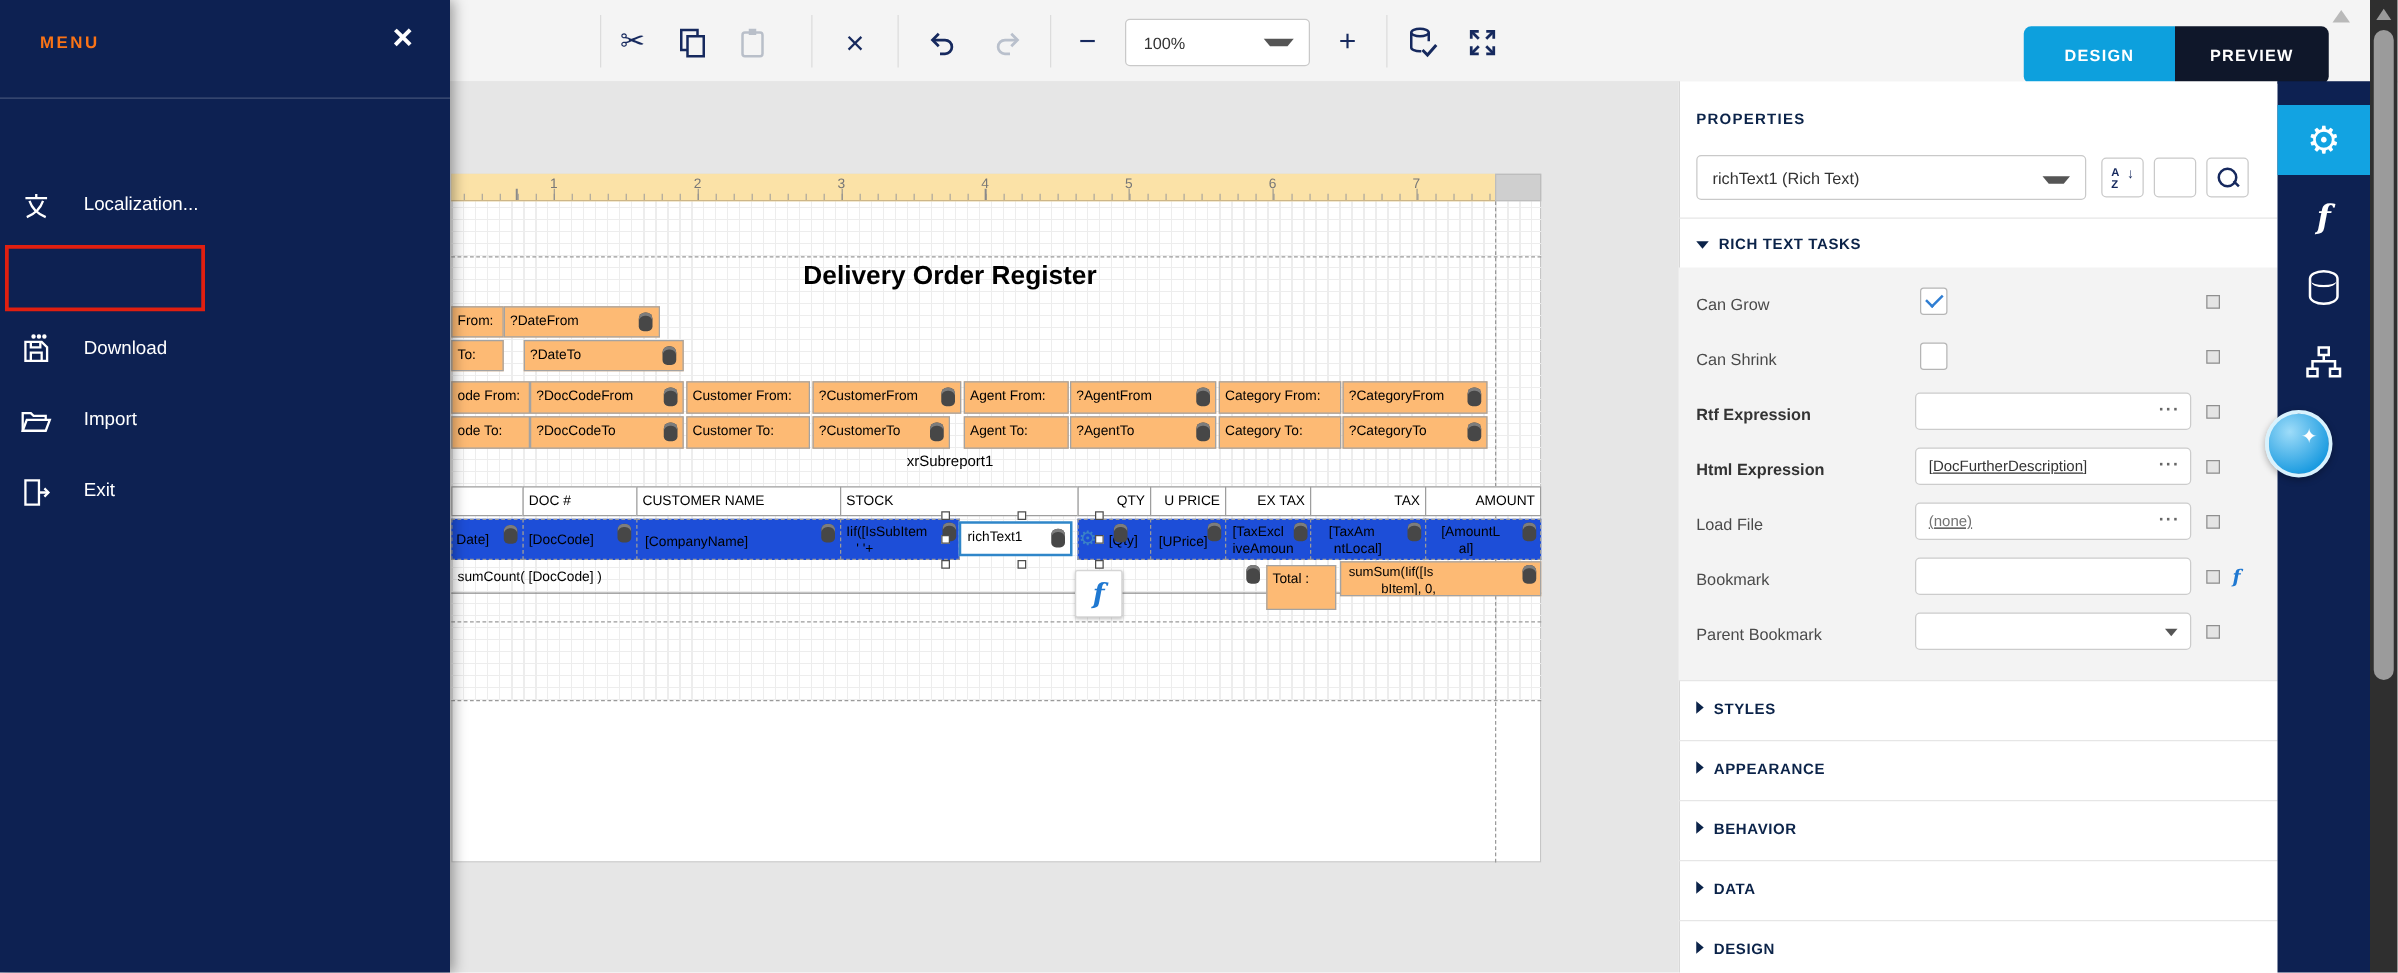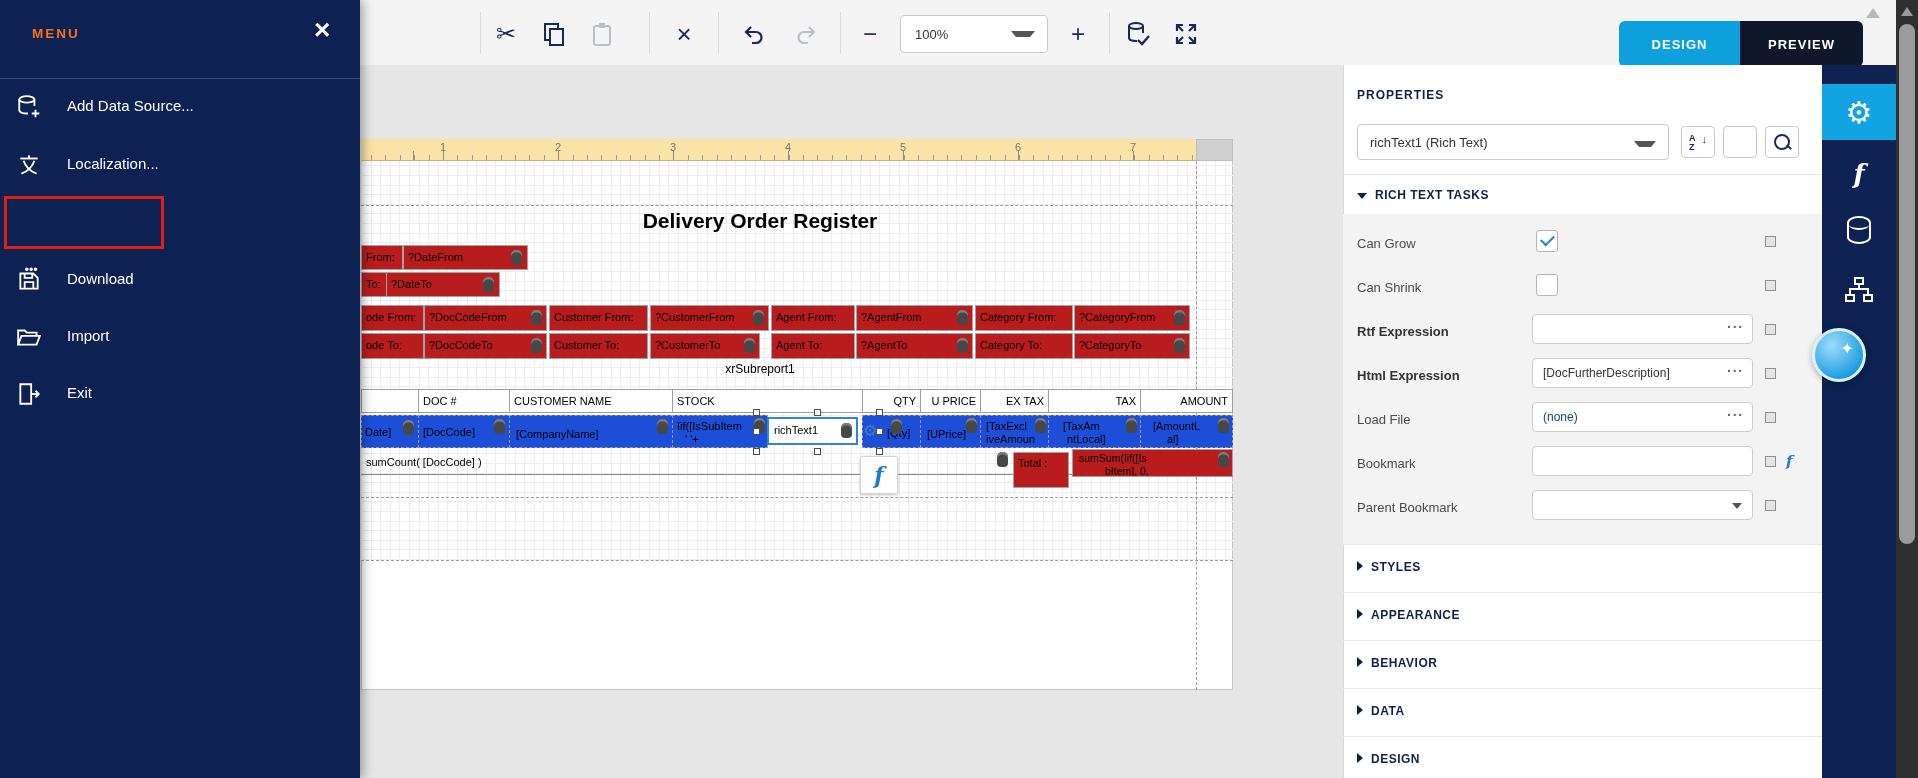--- a/index.html
+++ b/index.html
@@ -24,21 +24,21 @@
     background:repeating-linear-gradient(90deg,#8a8a8a 0 1px,transparent 1px 115px);background-position:82px 0;}
   .rulnum{position:absolute;top:2px;transform:translateX(-50%);font-size:11px;color:#777;}
   .rulcorner{position:absolute;left:1196px;top:139px;width:37px;height:22px;background:#cfcfcf;border:1px solid #bdbdbd;box-sizing:border-box;}
   .grid{position:absolute;left:361px;top:161px;width:872px;height:399px;
     background:
      repeating-linear-gradient(90deg,#ededed 0 1px,transparent 1px 9.6px),
      repeating-linear-gradient(0deg,#ededed 0 1px,transparent 1px 9.6px);}
   .hdash{position:absolute;left:361px;width:872px;height:0;border-top:1px dashed #9a9a9a;}
   .vdash{position:absolute;left:1196px;top:161px;width:0;height:529px;border-left:1px dashed #9a9a9a;}
   .rpt-title{position:absolute;left:560px;top:209px;width:400px;text-align:center;font-size:21px;font-weight:bold;color:#000;}
-  .cell{position:absolute;background:#b91c1c;border:1px solid #a3a3a3;box-sizing:border-box;font-size:11px;color:#000;padding:5px 3px 0 4px;overflow:hidden;white-space:nowrap;}
+  .cell{position:absolute;background:#fdba74;border:1px solid #a3a3a3;box-sizing:border-box;font-size:11px;color:#000;padding:5px 3px 0 4px;overflow:hidden;white-space:nowrap;}
   .dcell{position:absolute;background:#1d4ed8;border:1px dashed #9a9a9a;box-sizing:border-box;font-size:11px;color:#000;overflow:hidden;white-space:nowrap;}
   .hcell{position:absolute;background:#fff;border:1px solid #9e9e9e;box-sizing:border-box;font-size:11px;color:#000;padding:5px 4px 0 4px;overflow:hidden;white-space:nowrap;}
   .tr{text-align:right;}
   .bind{position:absolute;width:11px;height:15px;background:#474747;border-radius:5px 5px 4px 4px;box-shadow:inset 0 2.5px 0 #7d7d7d;}
   .handle{position:absolute;width:7px;height:7px;background:#fff;border:1px solid #4d4d4d;box-sizing:border-box;}
   .richbox{position:absolute;left:767px;top:417px;width:91px;height:28px;background:#fff;border:2px solid #2f86c9;box-sizing:border-box;font-size:11px;color:#000;padding:5px 0 0 5px;}
   .fbtn{position:absolute;left:860px;top:456px;width:36px;height:36px;background:#fff;border:1px solid #d5d5d5;border-radius:2px;box-shadow:0 1px 3px rgba(0,0,0,.25);display:flex;align-items:center;justify-content:center;}
   .fglyph{font-family:"DejaVu Serif",serif;font-style:italic;font-weight:bold;color:#1f78d1;font-size:22px;}
   .gear-tag{position:absolute;left:863px;top:421px;font-size:16px;color:#3b82c6;}
   .subrpt{position:absolute;left:640px;top:362px;width:240px;text-align:center;font-size:12px;color:#000;}
@@ -56,25 +56,25 @@
   .mag::after{content:"";position:absolute;left:10px;top:10px;width:6px;height:2px;background:#16295e;transform:rotate(45deg);}
   .pdivider{position:absolute;left:1343px;width:479px;height:1px;background:#e6e6e6;}
   .sechead{position:absolute;left:1357px;font-size:12px;font-weight:bold;letter-spacing:.5px;color:#0b2349;}
   .tri-d{display:inline-block;width:0;height:0;border-left:5px solid transparent;border-right:5px solid transparent;border-top:6px solid #0b2349;margin-right:8px;}
   .tri-r{display:inline-block;width:0;height:0;border-top:5px solid transparent;border-bottom:5px solid transparent;border-left:6px solid #0b2349;margin-right:8px;}
   .grayzone{position:absolute;left:1343px;top:214px;width:479px;height:330px;background:#f3f3f3;}
   .plabel{position:absolute;left:1357px;font-size:13px;color:#4a4a4a;}
   .plabel.b{font-weight:bold;color:#333;}
   .pcheck{position:absolute;left:1536px;width:22px;height:22px;background:#fff;border:1px solid #b5b5b5;border-radius:3px;box-sizing:border-box;}
   .checkmark{position:absolute;left:4px;top:4px;width:11px;height:6px;border-left:2px solid #2f7ed3;border-bottom:2px solid #2f7ed3;transform:rotate(-45deg);}
-  .pinput{position:absolute;left:1532px;width:221px;height:30px;background:#fff;border:1px solid #ccc;border-radius:4px;box-sizing:border-box;font-size:12px;color:#333;display:flex;align-items:center;padding-left:10px;}
+  .pinput{position:absolute;left:1532px;width:221px;height:30px;background:#fff;border:1px solid #ccc;border-radius:4px;box-sizing:border-box;font-size:12px;color:#333;display:flex;align-items:center;padding-left:10px;text-decoration:underline;}
   .dots{position:absolute;right:8px;top:4px;font-size:14px;font-weight:bold;color:#666;letter-spacing:1px;}
   .dots::before{content:"···";}
   .marker{position:absolute;left:1765px;width:11px;height:11px;background:#e4e4e4;border:1px solid #8f8f8f;box-sizing:border-box;}
-  .muted{color:#0c4a6e;}
+  .muted{color:#737373;}
   .fsmall{font-family:"DejaVu Serif",serif;font-style:italic;font-weight:bold;color:#1f78d1;font-size:15px;position:absolute;left:1786px;}
   
   .strip{position:absolute;left:1822px;top:65px;width:74px;height:713px;background:#0d2152;}
   .striptile{position:absolute;left:1822px;top:84px;width:74px;height:56px;background:#12a3e2;display:flex;align-items:center;justify-content:center;}
   .stripicon{position:absolute;left:1822px;width:74px;display:flex;align-items:center;justify-content:center;color:#fff;}
   .cyl{position:relative;width:24px;height:28px;border:2px solid #fff;border-radius:12px/7px;box-sizing:border-box;}
   .cyl::before{content:"";position:absolute;left:0;top:2px;width:20px;height:8px;border-bottom:2px solid #fff;border-radius:50%;}
   .bubble{position:absolute;left:1812px;top:328px;width:54px;height:54px;border-radius:50%;border:3px solid #d9f2fd;
     background:radial-gradient(circle at 35% 30%, #9edcf9, #1b9be0 75%);box-sizing:border-box;box-shadow:0 2px 6px rgba(0,0,0,.3);}
   .bubble span{position:absolute;right:9px;top:8px;color:#fff;font-size:16px;}
@@ -188,21 +188,21 @@
 <div class="hdash" style="top:205px"></div>
 <div class="hdash" style="top:497px"></div>
 <div class="hdash" style="top:560px"></div>
 <div class="vdash"></div>
 
 <div class="rpt-title">Delivery Order Register</div>
 
 <div class="cell" style="left:361px;top:245px;width:42px;height:25px">From:</div>
 <div class="cell" style="left:403px;top:245px;width:125px;height:25px"><span>?DateFrom</span><span class="bind" style="right:5px;top:4px;position:absolute"></span></div>
 <div class="cell" style="left:361px;top:272px;width:42px;height:25px">To:</div>
-<div class="cell" style="left:386px;top:272px;width:114px;height:25px"><span>?DateTo</span><span class="bind" style="right:5px;top:4px;position:absolute"></span></div>
+<div class="cell" style="left:419px;top:272px;width:128px;height:25px"><span>?DateTo</span><span class="bind" style="right:5px;top:4px;position:absolute"></span></div>
 
 <div class="cell" style="left:361px;top:305px;width:63px;height:26px">ode From:</div>
 <div class="cell" style="left:424px;top:305px;width:123px;height:26px"><span>?DocCodeFrom</span><span class="bind" style="right:4px;top:4px;position:absolute"></span></div>
 <div class="cell" style="left:549px;top:305px;width:99px;height:26px">Customer From:</div>
 <div class="cell" style="left:650px;top:305px;width:119px;height:26px"><span>?CustomerFrom</span><span class="bind" style="right:4px;top:4px;position:absolute"></span></div>
 <div class="cell" style="left:771px;top:305px;width:84px;height:26px">Agent From:</div>
 <div class="cell" style="left:856px;top:305px;width:117px;height:26px"><span>?AgentFrom</span><span class="bind" style="right:4px;top:4px;position:absolute"></span></div>
 <div class="cell" style="left:975px;top:305px;width:98px;height:26px">Category From:</div>
 <div class="cell" style="left:1074px;top:305px;width:116px;height:26px"><span>?CategoryFrom</span><span class="bind" style="right:4px;top:4px;position:absolute"></span></div>
 
@@ -381,29 +381,20 @@
 
 <div class="wsb"></div>
 <div class="wsb-arrow"></div>
 <div class="wsb-thumb"></div>
 
 <div class="menu">
   <div class="menutitle">MENU</div>
   <div class="menuclose"><span>×</span></div>
   <div class="menudiv"></div>
 
-  <div class="menu-item" style="top:85px">
-    <svg class="mi" viewBox="0 0 24 24" stroke="#fff" stroke-width="1.7" fill="none">
-        <ellipse cx="10" cy="5" rx="7" ry="3"></ellipse>
-        <path d="M3 5 V15 c0 1.7 3.1 3 7 3 h1"></path>
-        <path d="M17 5 V11"></path>
-        <path d="M18 14.5 v7 M14.5 18 h7"></path>
-      </svg>
-    <span class="ml">Add Data Source...</span>
-  </div>
   <div class="menu-item" style="top:143px">
     <svg class="mi" viewBox="0 0 24 24" stroke="#fff" stroke-width="1.7" fill="none">
         <path d="M4 6 H20"></path>
         <path d="M12 3 V6"></path>
         <path d="M7 8 C9 14 14 18 19 20"></path>
         <path d="M17 8 C15 14 10 18 5 20"></path>
       </svg>
     <span class="ml">Localization...</span>
   </div>
   <div class="menu-item" style="top:258px">

